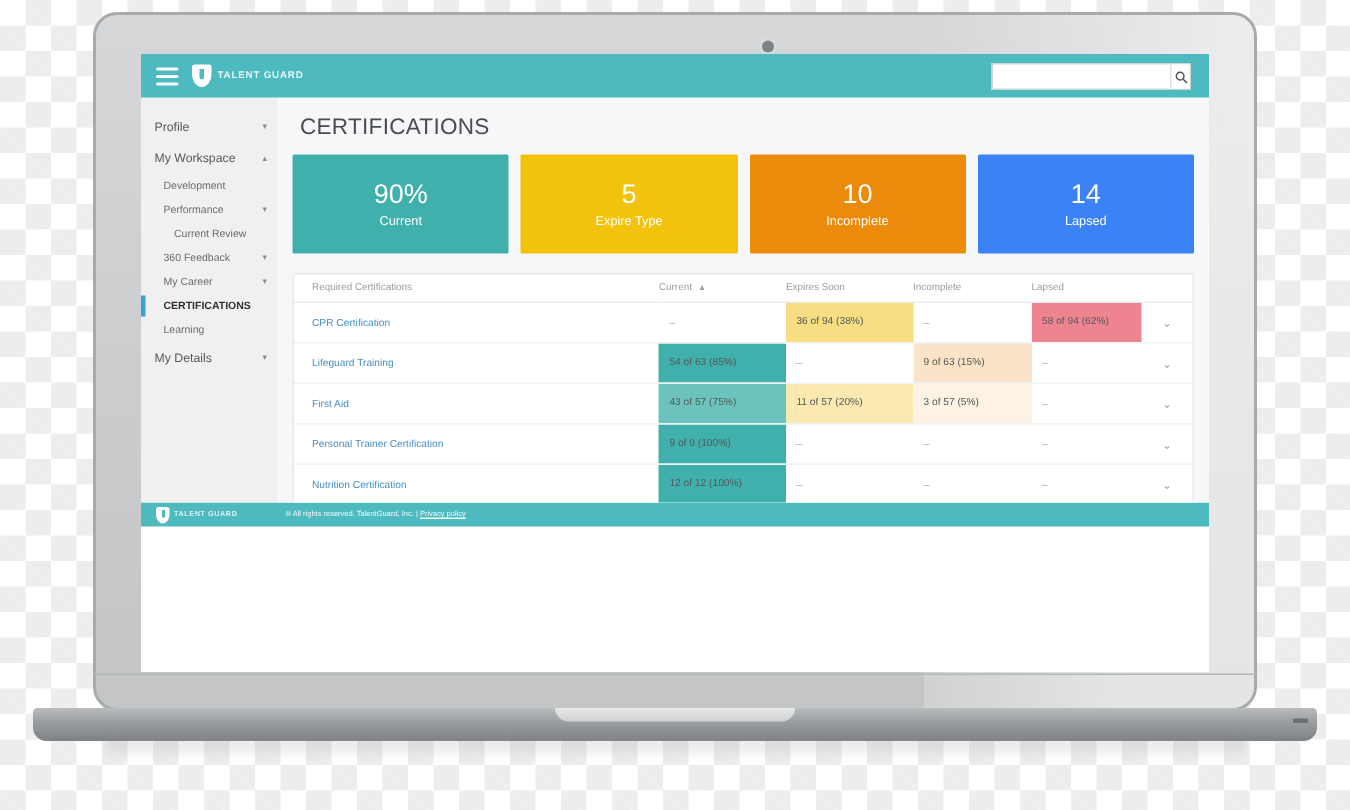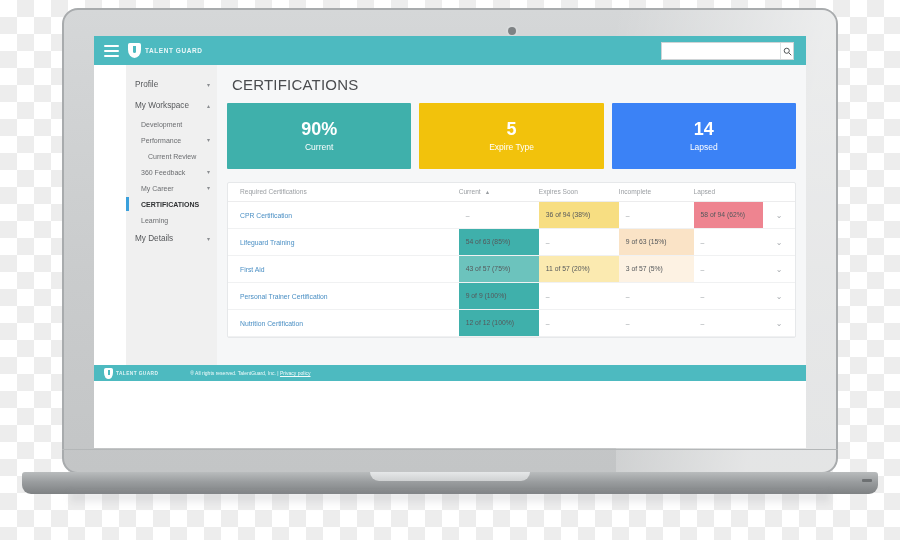--- a/index.html
+++ b/index.html
@@ -84,21 +84,21 @@
   .searchwrap input{
     border:0;outline:0;flex:1;height:14px;font-size:8px;padding:0 4px;
     font-family:"Liberation Sans",sans-serif;background:transparent;color:#444;
   }
   .searchbtn{
     width:17px;height:16px;border-left:1px solid #dfe3e5;display:flex;
     align-items:center;justify-content:center;background:#fff;cursor:pointer;
   }
 
   
-  .appbody{display:flex;height:300px;margin-left:32px;}
+  .appbody{display:flex;height:270px;}
   .sidebar{width:91px;background:#f0f0f0;padding-top:9px;box-sizing:border-box;}
   .nav-item{
     position:relative;display:flex;align-items:center;justify-content:space-between;
     padding:0 7px 0 9px;height:18px;color:#616366;font-size:7.6px;cursor:pointer;
   }
   .nav-item.top{font-size:8.2px;color:#56585b;height:21px;}
   .nav-item.sub{padding-left:15px;font-size:7px;color:#6b6d70;height:16px;}
   .nav-item.sub2{padding-left:22px;font-size:7px;color:#6b6d70;height:16px;}
   .nav-item.active{color:#2f3133;font-weight:bold;}
   .nav-item.active:before{
@@ -110,21 +110,21 @@
   .page-title{
     font-size:15px;color:#4a4c4f;letter-spacing:.2px;margin:11px 0 10px 5px;font-weight:normal;
   }
 
   
   .kpis{display:flex;gap:8px;margin-bottom:13px;}
   .kpi{
     flex:1;height:66px;display:flex;flex-direction:column;align-items:center;
     justify-content:center;color:#fff;border-radius:1px;cursor:pointer;
   }
-  .kpi .num{font-size:18px;font-weight:bold;line-height:1.05;}
+  .kpi .num{font-size:18px;font-weight:normal;line-height:1.05;}
   .kpi .lbl{font-size:8.5px;margin-top:3px;}
 
   
   .card{background:#fff;border:1px solid #e6e8ea;border-radius:2px;}
   .tabs{display:flex;align-items:center;padding:0 12px;height:27px;position:relative;}
   .tab{
     font-size:8px;color:#54585c;margin-right:22px;padding:8px 1px 7px;cursor:pointer;
     border-bottom:2px solid transparent;
   }
   .tab.active{color:#3a93c9;border-bottom-color:#3a93c9;}
@@ -259,20 +259,24 @@
 
         <div class="kpis">
           <div class="kpi" id="kpi0" style="background: rgb(63, 176, 171);">
             <div class="num">90%</div>
             <div class="lbl">Current</div>
           </div>
           <div class="kpi" id="kpi1" style="background: rgb(242, 194, 12);">
             <div class="num">5</div>
             <div class="lbl">Expire Type</div>
           </div>
+          <div class="kpi" id="kpi2" style="background: rgb(236, 138, 12);">
+            <div class="num">10</div>
+            <div class="lbl">Incomplete</div>
+          </div>
           <div class="kpi" id="kpi3" style="background: #3b82f6;">
             <div class="num">14</div>
             <div class="lbl">Lapsed</div>
           </div>
         </div>
 
         <div class="card">
 
           <table>
             <thead>

